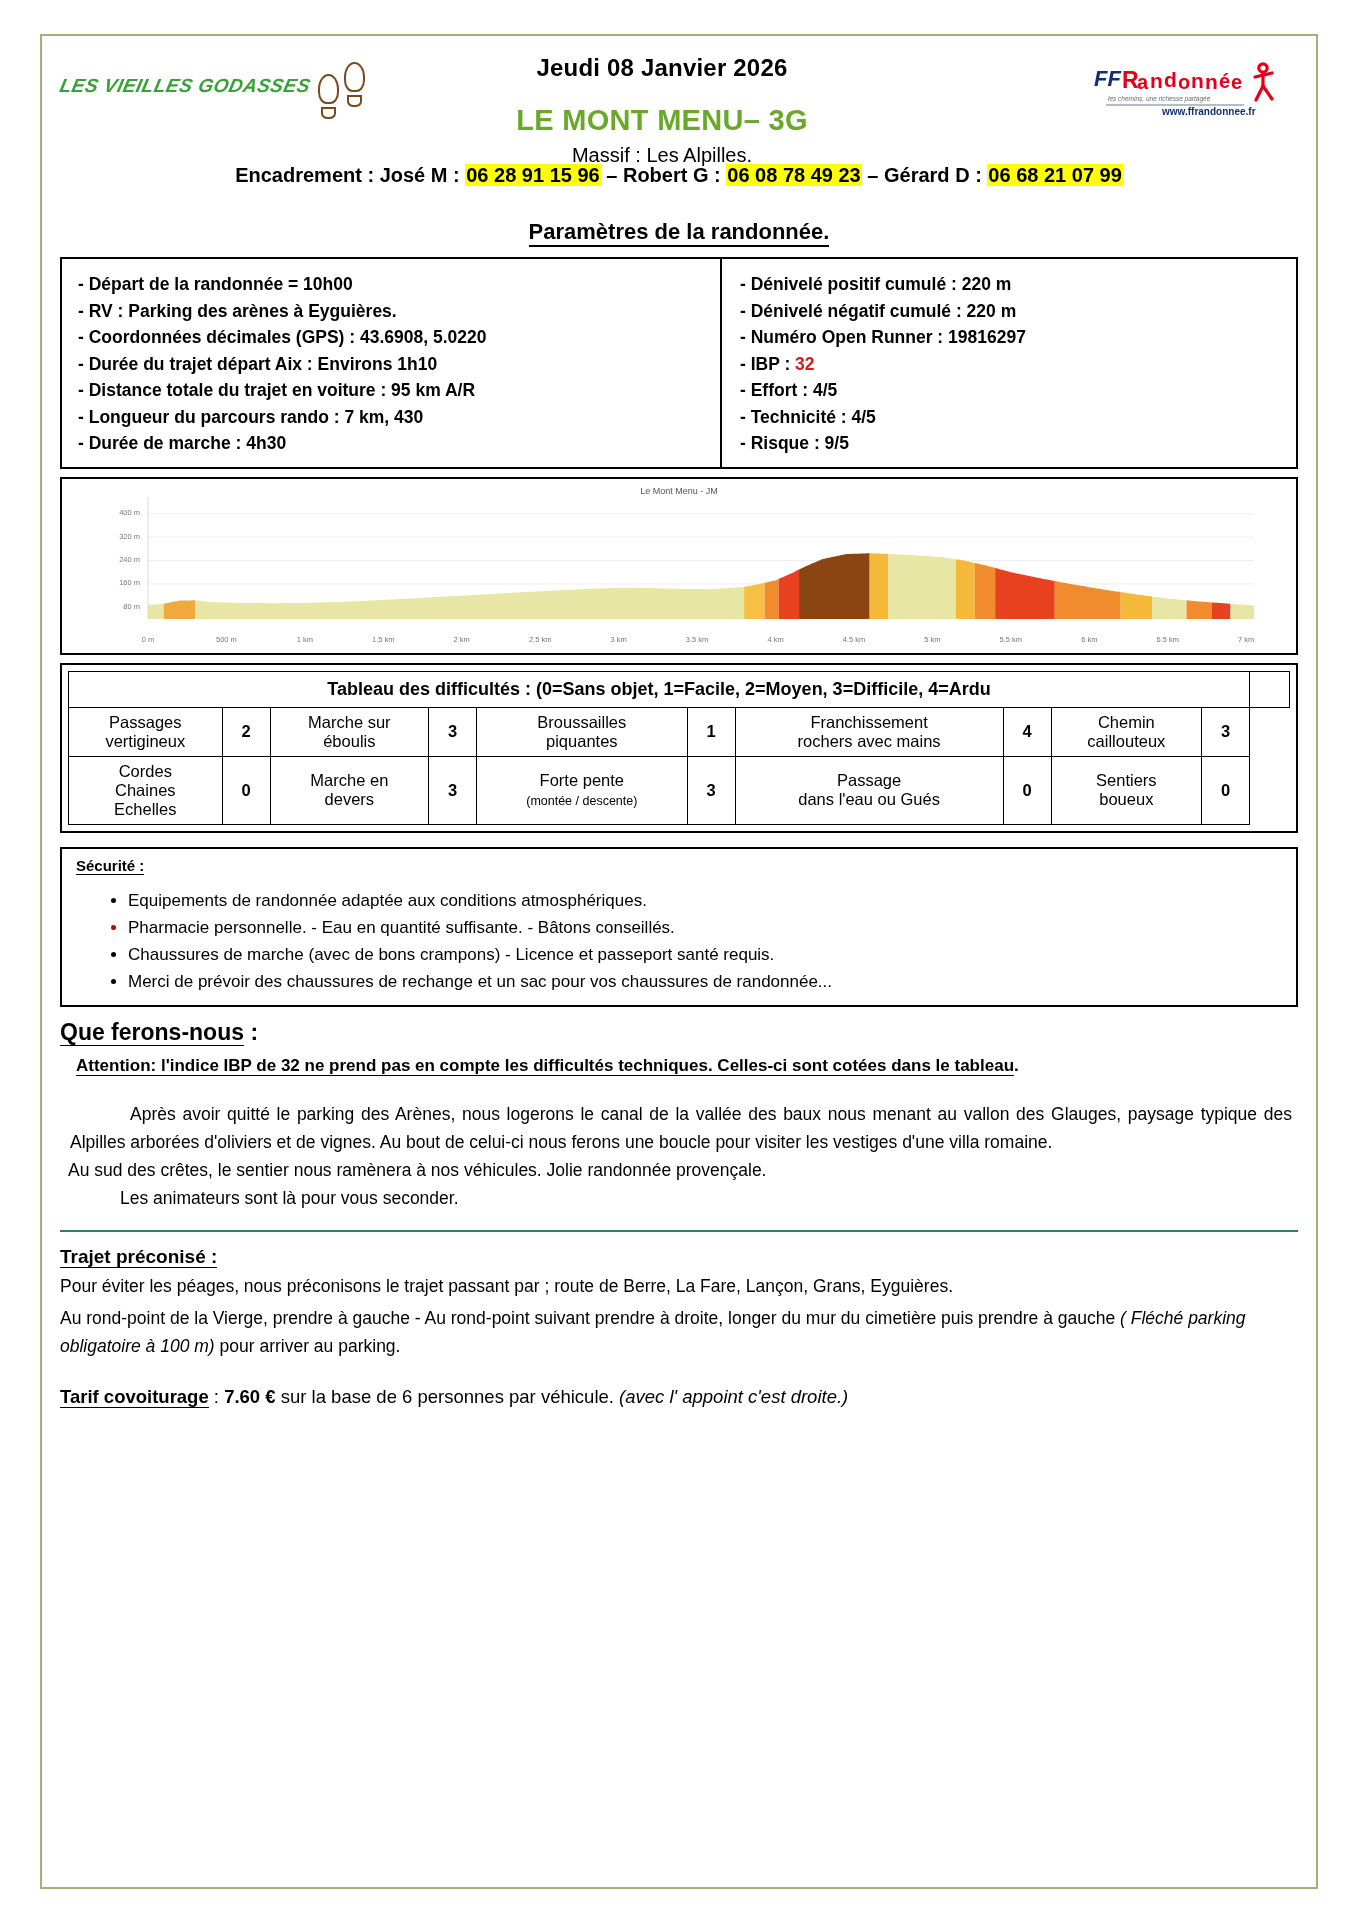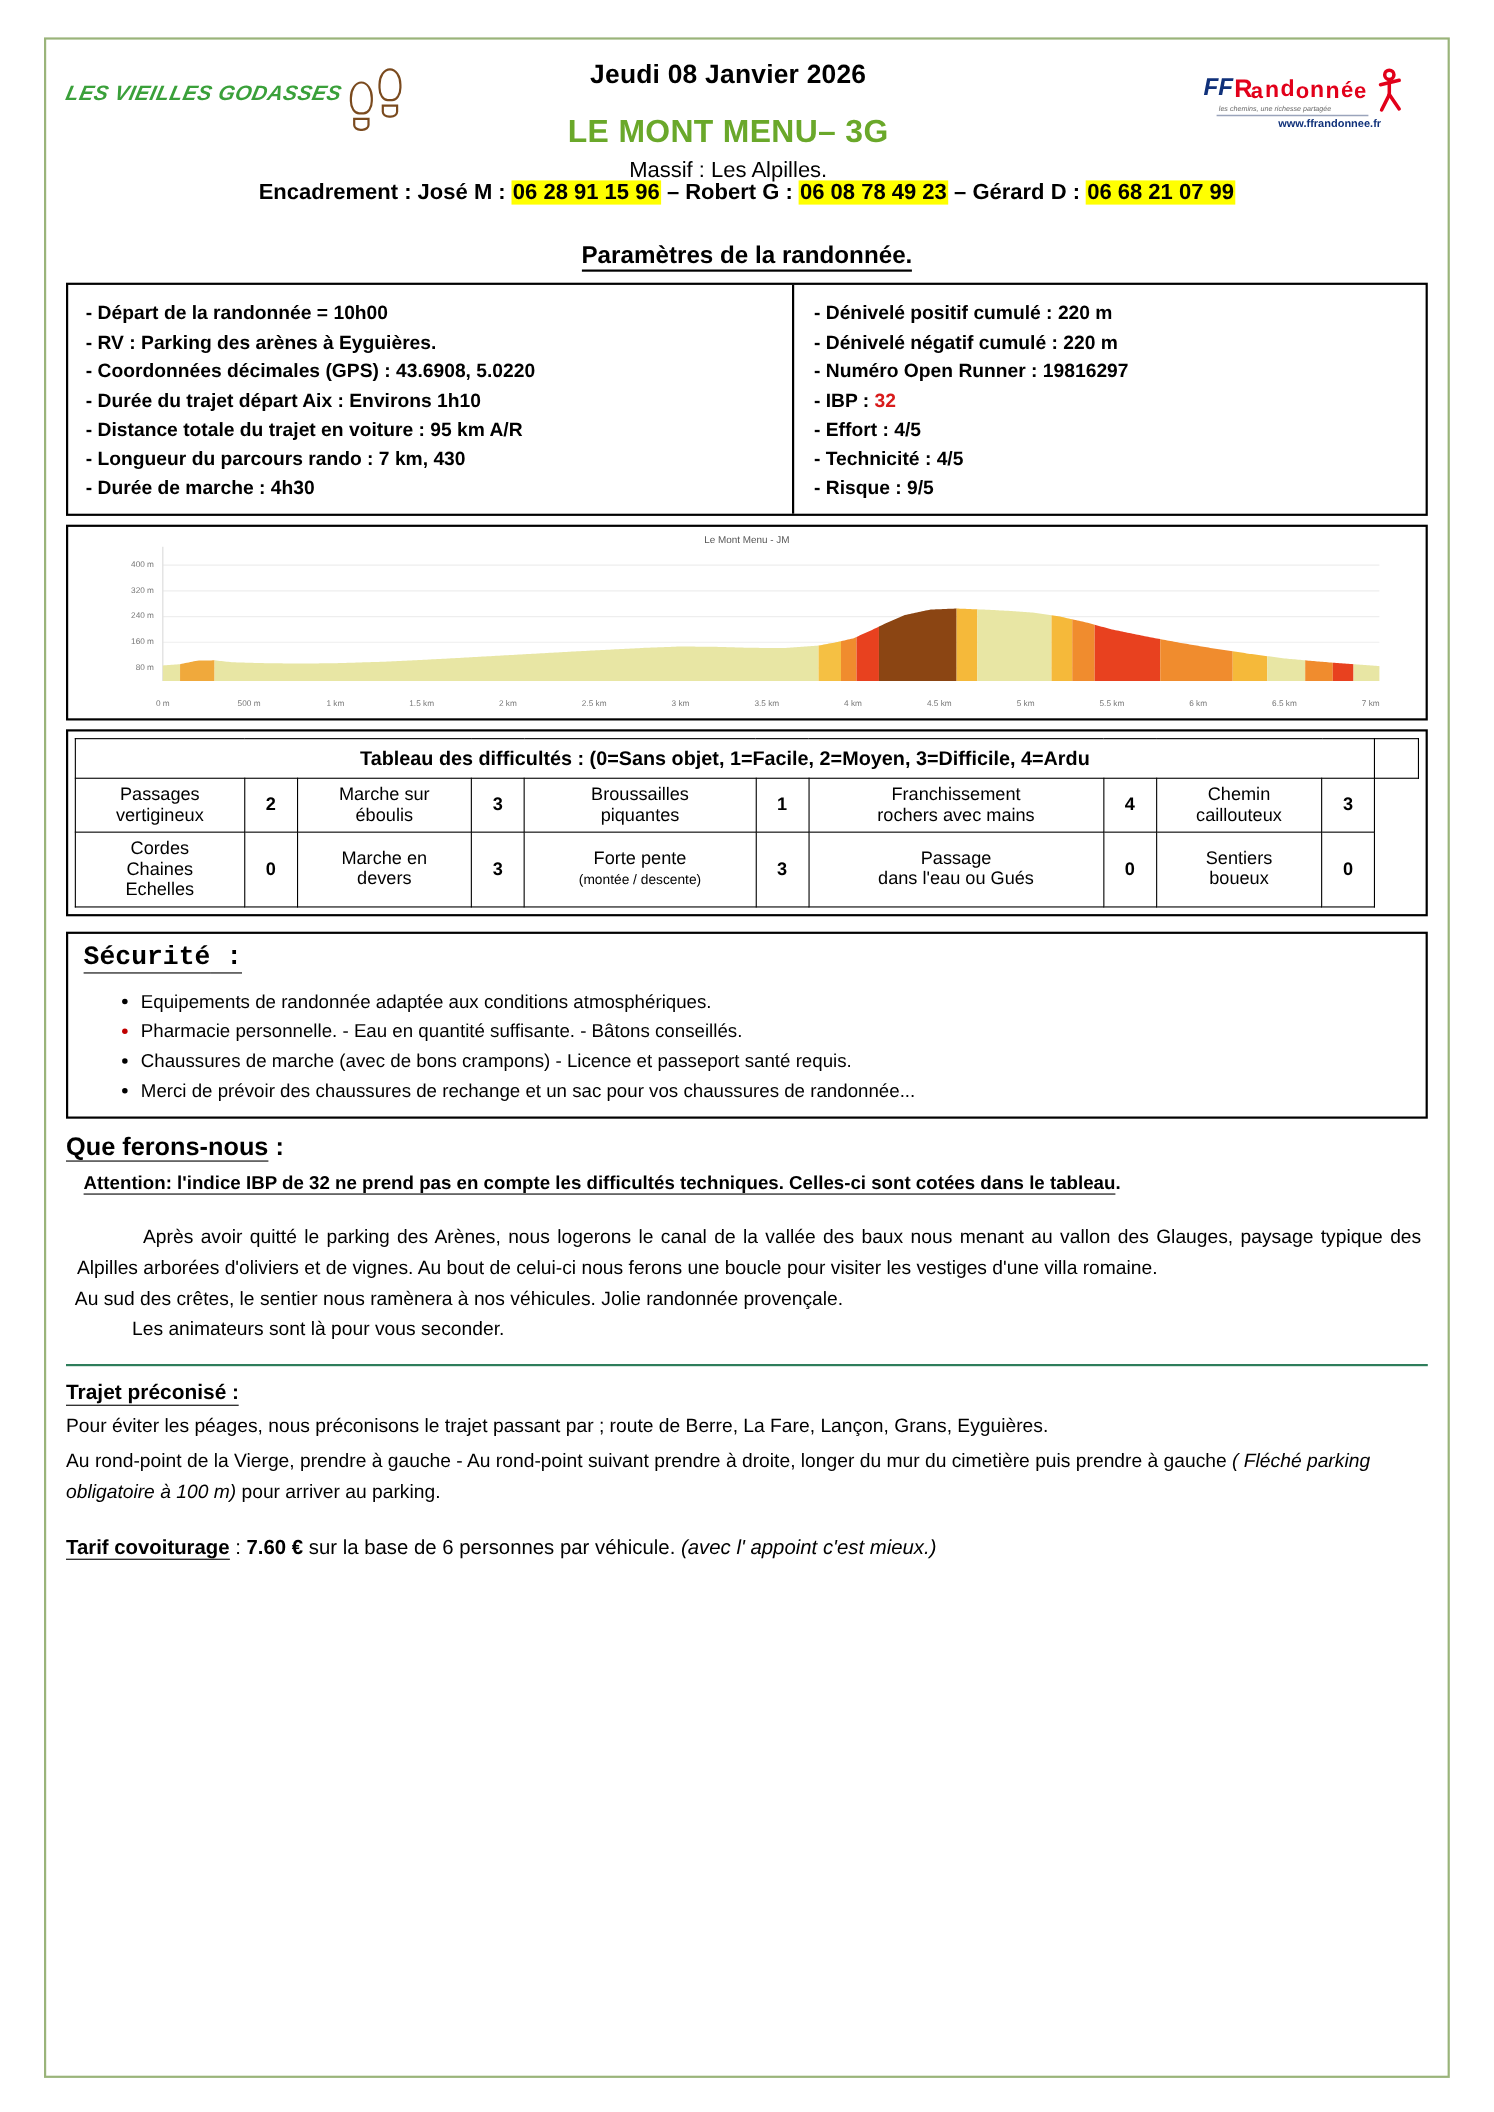--- a/index.html
+++ b/index.html
@@ -118,21 +118,21 @@
   }
   table.diff td.hdrcell {
     font-size: 18px; font-weight: bold; border: 1.5px solid #000; padding: 7px 2px;
   }
   table.diff td.blank { border: 1.5px solid #000; }
   td.num { font-size: 19px; font-weight: bold; width: 48px; }
   .sub { font-size: 12.5px; }
 
   
   .sec-box { margin: 14px 18px 0 18px; border: 2px solid #000; padding: 8px 10px 10px 14px; }
-  .sec-title { font-size: 24px; font-weight: bold; font-family: Liberation Mono, monospace; }
+  .sec-title { font-size: 15px; font-weight: bold; }
   .sec-title span { border-bottom: 1.6px solid #000; }
   ul.sec-list { margin: 13px 0 0 0; padding-left: 52px; }
   ul.sec-list li { font-size: 17px; line-height: 27px; }
   ul.sec-list li.red::marker { color: #c00000; }
 
   
   .qfn-title { margin: 12px 0 0 18px; font-size: 23px; font-weight: bold; }
   .qfn-title span.u { border-bottom: 1.6px solid #000; }
   .attention { margin: 10px 0 0 34px; font-size: 17px; font-weight: bold; }
   .attention span.u { border-bottom: 1.6px solid #000; }
@@ -317,16 +317,16 @@
   <div class="para p1">Après avoir quitté le parking des Arènes, nous logerons le canal de la vallée des baux nous menant au vallon des Glauges, paysage typique des Alpilles arborées d'oliviers et de vignes. Au bout de celui-ci nous ferons une boucle pour visiter les vestiges d'une villa romaine.</div>
   <div class="para p4">Au sud des crêtes, le sentier nous ramènera à nos véhicules.  Jolie randonnée provençale.</div>
   <div class="para p3">Les animateurs sont là pour vous seconder.</div>
 
   <div class="greenrule"></div>
 
   <div class="trajet-title"><span class="u">Trajet préconisé :</span></div>
   <div class="trajet-p">Pour éviter les péages, nous préconisons le trajet passant par ; route de Berre, La Fare, Lançon, Grans, Eyguières.</div>
   <div class="trajet-p"><span>Au rond-point de la Vierge, prendre à gauche - Au rond-point suivant prendre à droite, longer du mur du cimetière puis prendre à gauche </span><i>( Fléché parking obligatoire à 100 m)</i><span> pour arriver au parking.</span></div>
 
-  <div class="tarif"><span class="u">Tarif covoiturage</span><span> : </span><span class="b">7.60 €</span><span>  sur la base de 6 personnes par véhicule. </span><span class="i">(avec l' appoint c'est mieux.)</span></div>
+  <div class="tarif"><span class="u">Tarif covoiturage</span><span> : </span><span class="b">7.60 €</span><span>  sur la base de 6 personnes par véhicule. </span><span class="i">(avec l' appoint c'est droite.)</span></div>
 
 </div>
 </div>
 
 </body></html>

